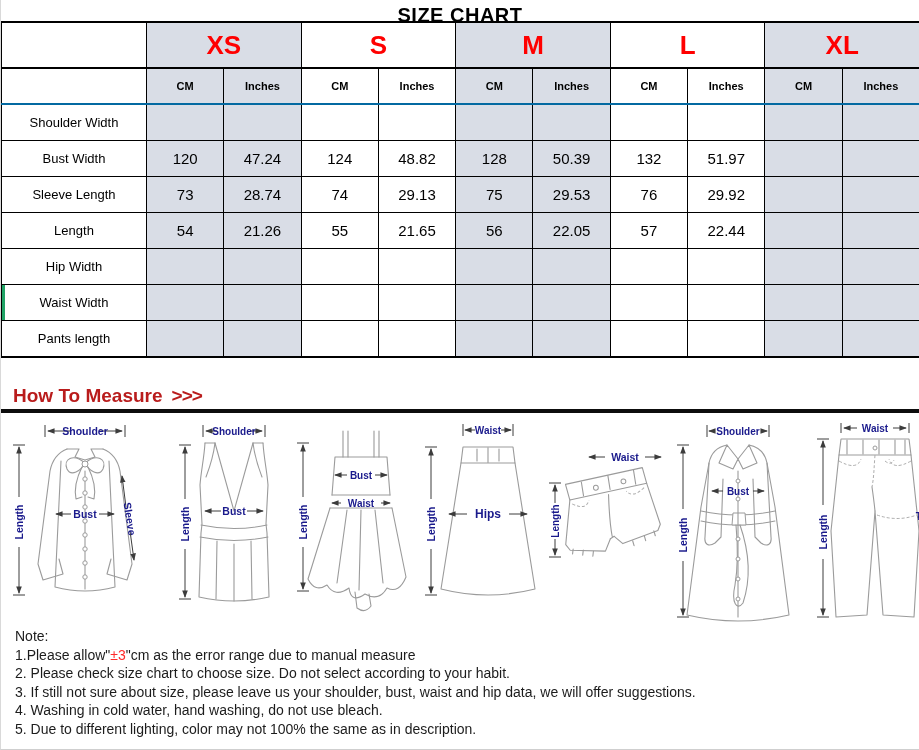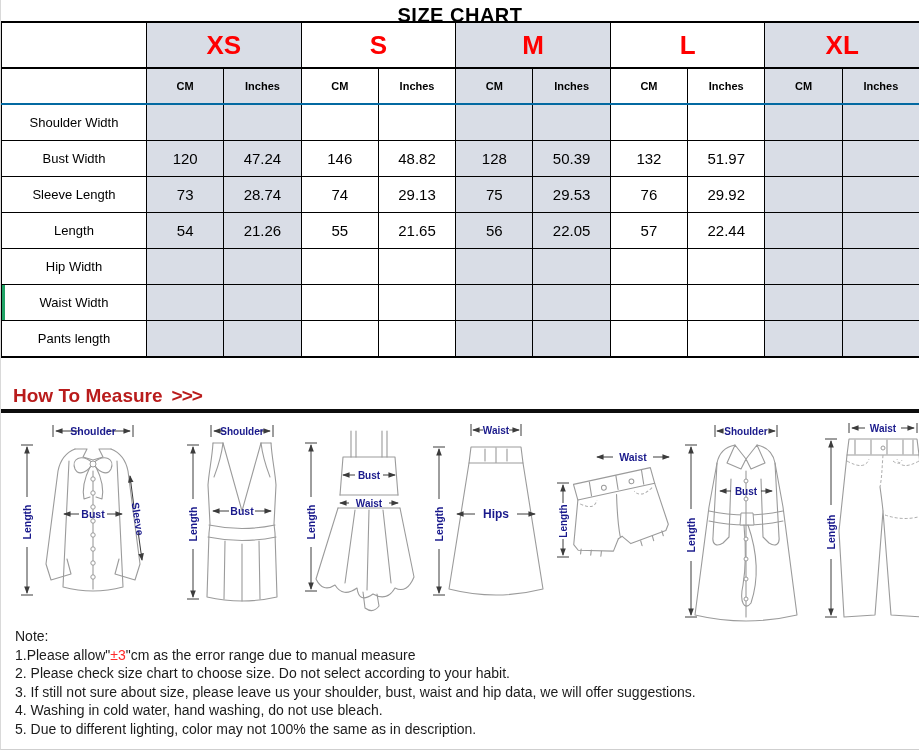--- a/index.html
+++ b/index.html
@@ -28,21 +28,21 @@
   .cells > *:nth-child(10),.cells > *:nth-child(11){background:#d9dde6;}
   th.rl{position:relative;background:#fff;margin-left:7px;}
   th.green-mark::before{content:"";position:absolute;left:-1px;top:-2px;bottom:-2px;width:4px;background:#21a366;}
 
   
   .measure-heading{margin-top:26px;padding-left:12px;font-size:19px;font-weight:bold;color:#b91c1c;height:23px;line-height:23px;}
   .measure-heading .chev{margin-left:9px;letter-spacing:-1px;font-weight:bold;}
   .rule{height:4px;background:#0d0d0d;margin-top:2px;}
 
   
-  .figures{display:flex;justify-content:space-between;align-items:flex-start;padding:6px 6px 0 12px;height:205px;box-sizing:border-box;}
+  .figures{display:flex;justify-content:space-between;align-items:flex-start;padding:6px 6px 0 4px;height:205px;box-sizing:border-box;}
   .fig{flex:0 0 auto;}
   .fig.offset{margin-top:24px;}
   .g{stroke:#9b9b9b;fill:none;stroke-width:1.1;stroke-linecap:round;stroke-linejoin:round;}
   .g2{stroke:#aeaeae;fill:none;stroke-width:1;stroke-dasharray:3 2;}
   .gf{fill:#fff;stroke:#9b9b9b;stroke-width:1;}
   .m{stroke:#3c3c3c;fill:none;stroke-width:1;}
   .lab{fill:#1a1a8c;font-weight:bold;font-size:10.5px;font-family:"Liberation Sans",sans-serif;}
   .lab.big{font-size:12px;}
   .lab.sm{font-size:10px;}
 
@@ -112,21 +112,21 @@
       <td></td>
       <td></td>
       <td></td>
       <td></td>
       <td></td>
     </tr>
     <tr class="data-row cells">
       <th class="rl">Bust Width</th>
       <td>120</td>
       <td>47.24</td>
-      <td>146</td>
+      <td>124</td>
       <td>48.82</td>
       <td>128</td>
       <td>50.39</td>
       <td>132</td>
       <td>51.97</td>
       <td></td>
       <td></td>
     </tr>
     <tr class="data-row cells">
       <th class="rl">Sleeve Length</th>

